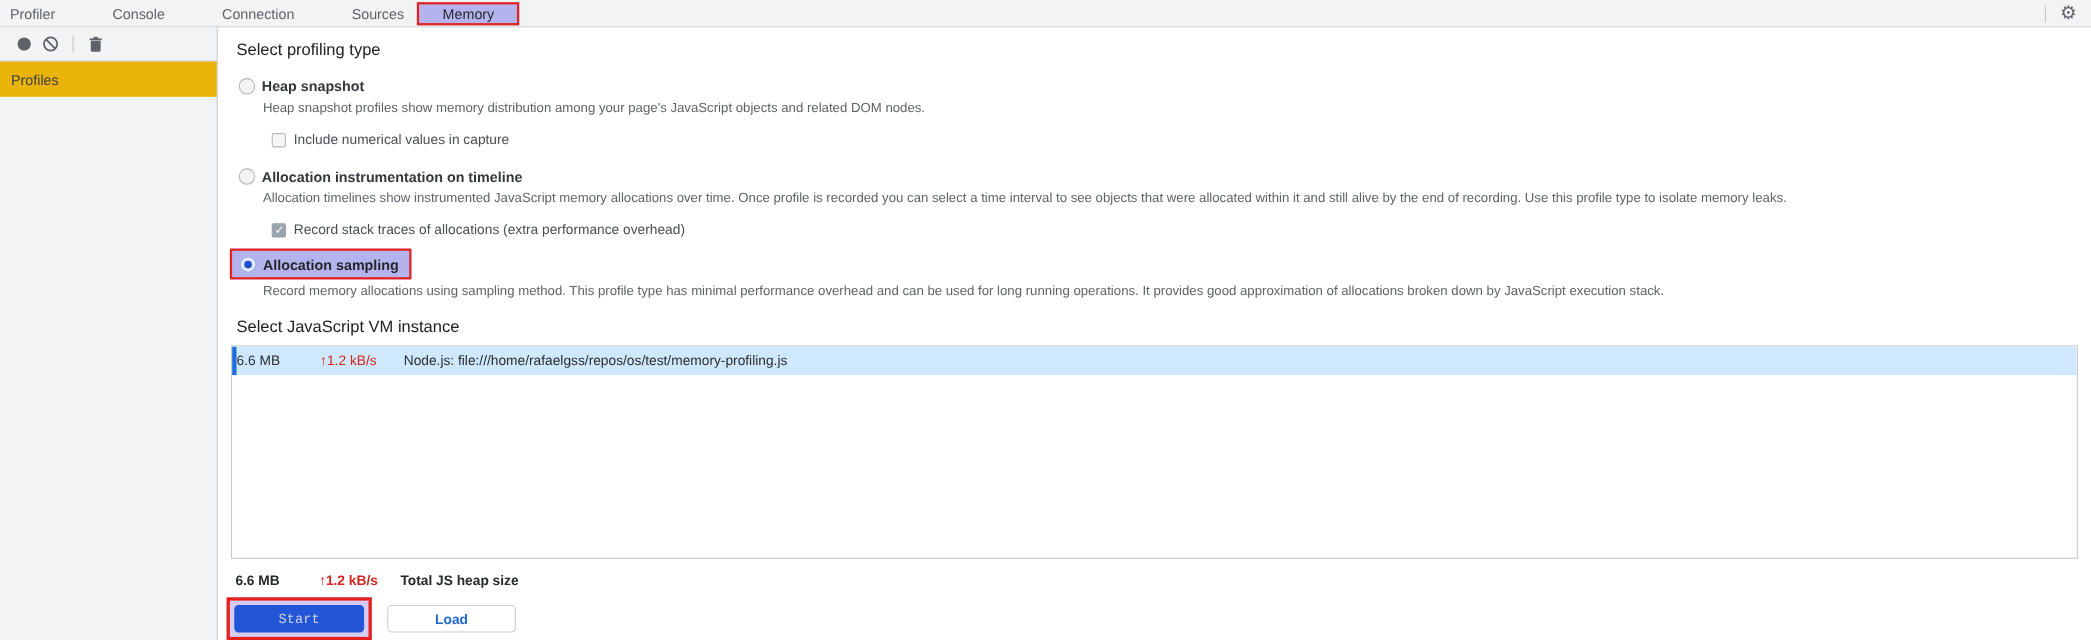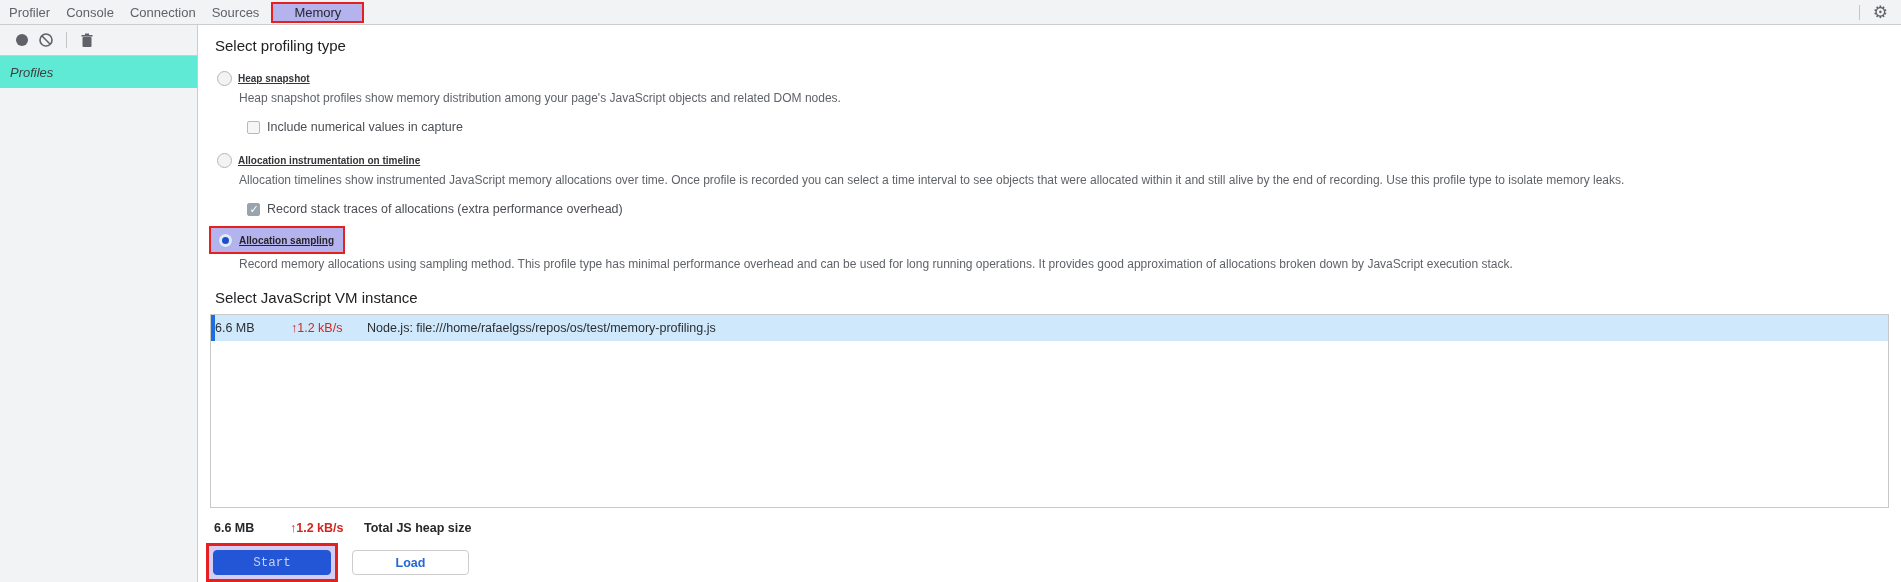--- a/index.html
+++ b/index.html
@@ -10,21 +10,21 @@
   }
 
   
   .tabbar {
     position:absolute; top:0; left:0; width:1901px; height:25px;
     background:#f1f3f4; border-bottom:1px solid #cdcdcd;
     display:flex; align-items:center;
   }
   .tab {
     font-size:13px; color:#5f6368; padding:2px 8px; margin-top:0;
-    cursor:default; white-space:nowrap;
+    cursor:default; white-space:nowrap;margin-left:36px;
   }
   .tab.first { margin-left:1px; }
   .tab.active {
     background:#b5b3ed; border:2px solid #e4211f; color:#25282c;
     padding:1px 21px; margin-left:4px;
   }
   .tabbar-right { margin-left:auto; display:flex; align-items:center; height:100%; }
   .vdivider { width:1px; height:15px; background:#c6c6c6; margin-right:13px; }
   .gear { font-family:"DejaVu Sans", sans-serif; font-size:17px; color:#5f6368;
           margin-right:13px; line-height:1; cursor:default; }
@@ -35,43 +35,43 @@
     background:#f1f3f4; border-right:1px solid #cccccc;
   }
   .side-toolbar {
     height:31px; display:flex; align-items:center;
     border-bottom:1px solid #cccccc; padding-left:10px;
   }
   .tool-btn { width:24px; height:24px; display:flex; align-items:center;
               justify-content:center; }
   .side-toolbar .vdivider2 { width:1px; height:16px; background:#c6c6c6; margin:0 8px; }
   .profiles-header {
-    height:32px; background:#5eead4; display:flex; align-items:center;
-    padding-left:10px; font-size:13px; color:#3c4043;font-style:italic;
+    height:32px; background:#eab308; display:flex; align-items:center;
+    padding-left:10px; font-size:13px; color:#3c4043;
   }
 
   
   .content { position:absolute; top:25px; left:199px; right:0; bottom:0; background:#fff; }
   .h-section { font-size:15px; color:#202124; margin:12px 0 0 16px; }
   .h-section.second { margin-top:17px; }
 
   .option-row { display:flex; align-items:center; margin:14px 0 0 18px; height:20px; }
   .option-row.tight { margin-top:15px; }
   .radio {
     width:15px; height:15px; border-radius:50%;
     border:1px solid #b4b7b9; background:#f3f3f3; flex:0 0 auto;
   }
   .radio.checked {
     border:1px solid #9db4e6; background:#e3e9f8; position:relative;
   }
   .radio.checked::after {
     content:""; position:absolute; left:3px; top:3px; width:7px; height:7px;
     border-radius:50%; background:#1d4ed2;
   }
-  .option-label { font-size:10px; font-weight:bold; color:#33363a; margin-left:6px; white-space:nowrap;text-decoration:underline; }
+  .option-label { font-size:13px; font-weight:bold; color:#33363a; margin-left:6px; white-space:nowrap; }
   .option-desc {
     font-size:12px; color:#5f6368; margin:3px 0 0 40px; white-space:nowrap; height:15px;
   }
   .check-row { display:flex; align-items:center; margin:13px 0 0 48px; height:16px; }
   .checkbox {
     width:13px; height:13px; border:1px solid #b7babc; border-radius:2px;
     background:#f6f6f6; flex:0 0 auto;
   }
   .checkbox.checked {
     background:#9aa4ae; border-color:#9aa4ae; position:relative;

